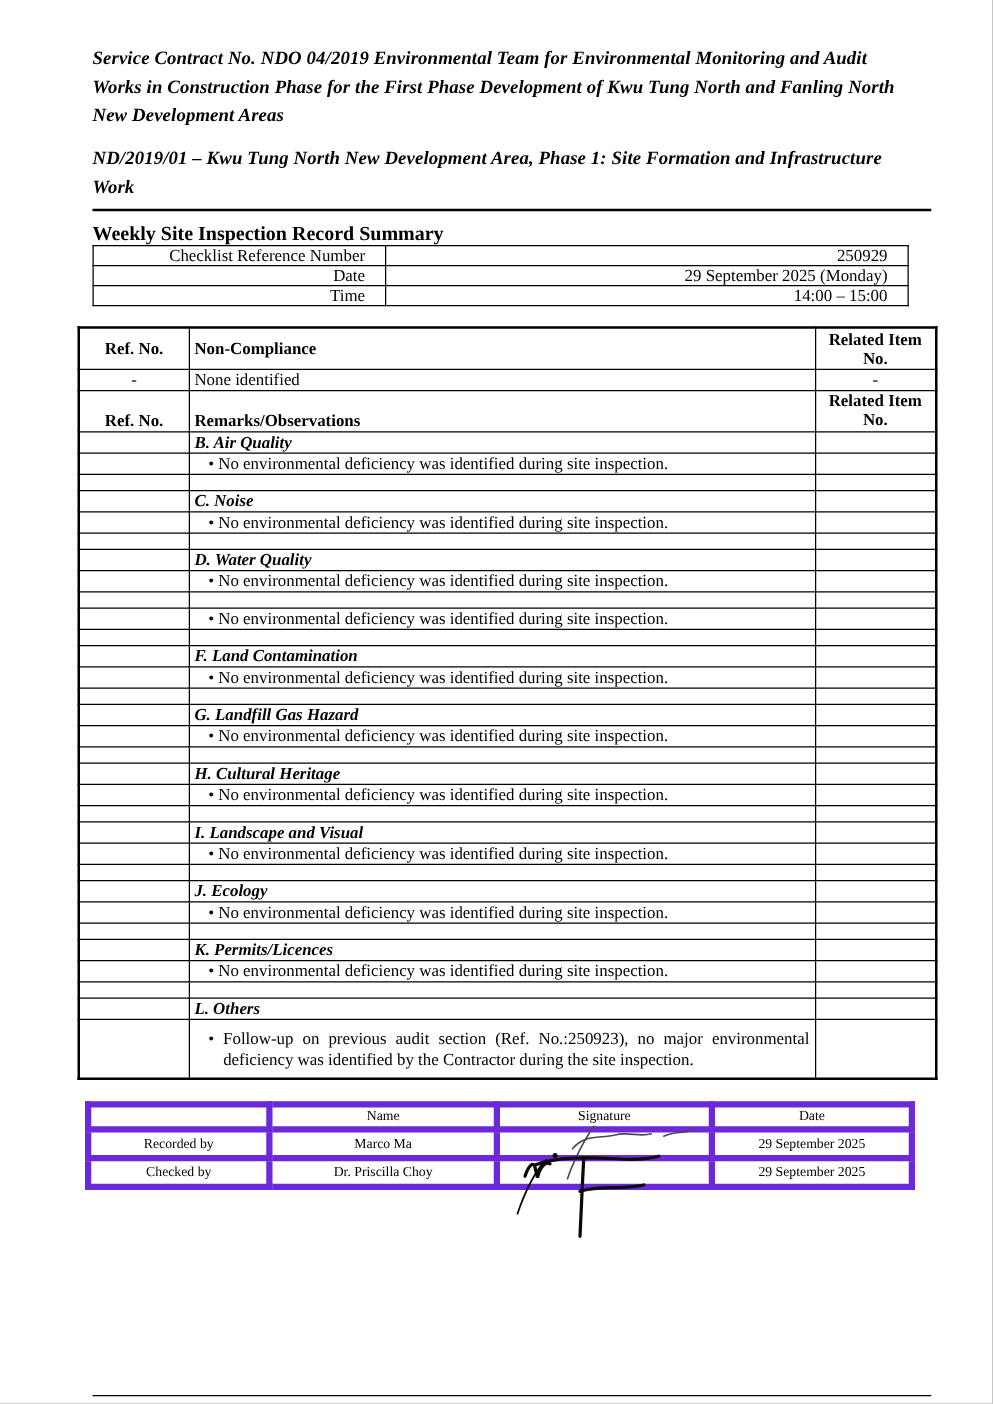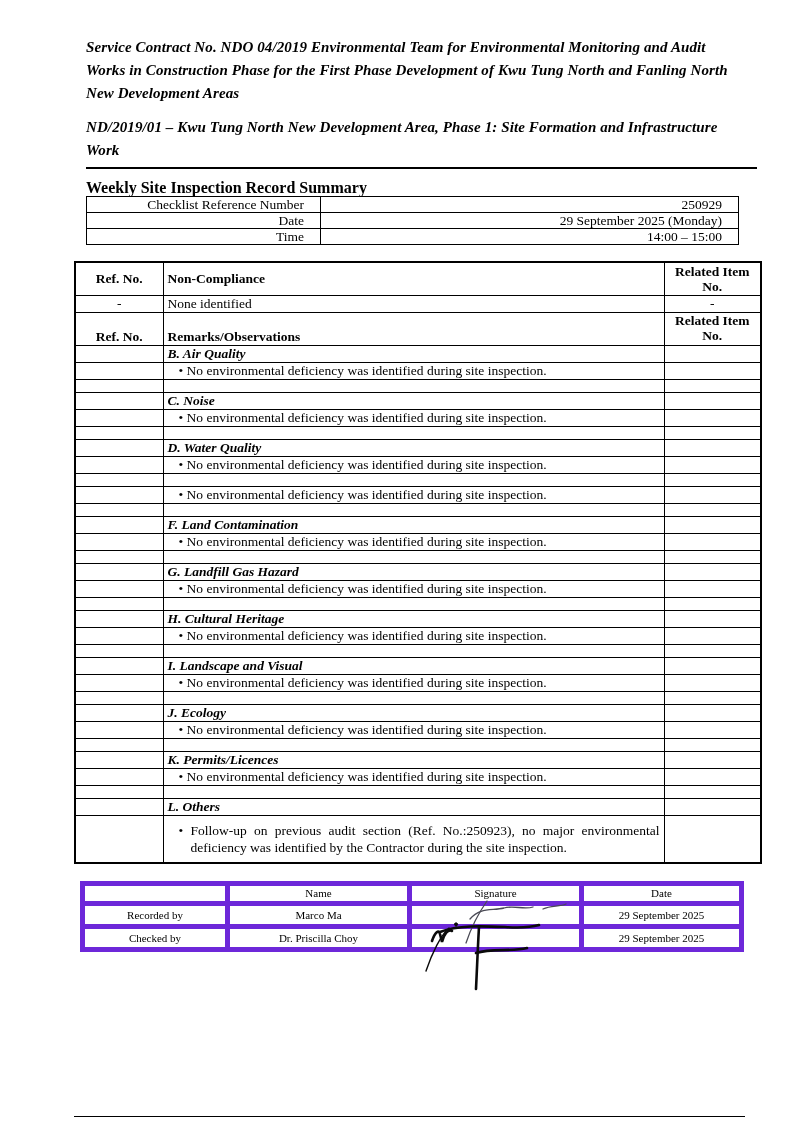--- a/index.html
+++ b/index.html
@@ -6,21 +6,21 @@
   html,body { background:#9a9a9a; }
   .page {
     position:relative;
     width:794px; height:1123px;
     margin:0 auto;
     background:#ffffff;
     color:#000;
     font-family:"Liberation Serif","DejaVu Serif",serif;
     overflow:hidden;
   }
-  .content { position:absolute; top:36px; left:74px; width:690px; }
+  .content { position:absolute; top:36px; left:62px; width:690px; }
 
   
   .doc-title {
     margin-left:12px; width:645px;
     font-size:15px; font-weight:bold; font-style:italic;
     line-height:23px; letter-spacing:0.1px;
   }
   .doc-title.second { margin-top:11px; }
   .header-rule { margin-left:12px; margin-top:5px; width:671px; height:0;
     border-top:2.5px solid #000; }

